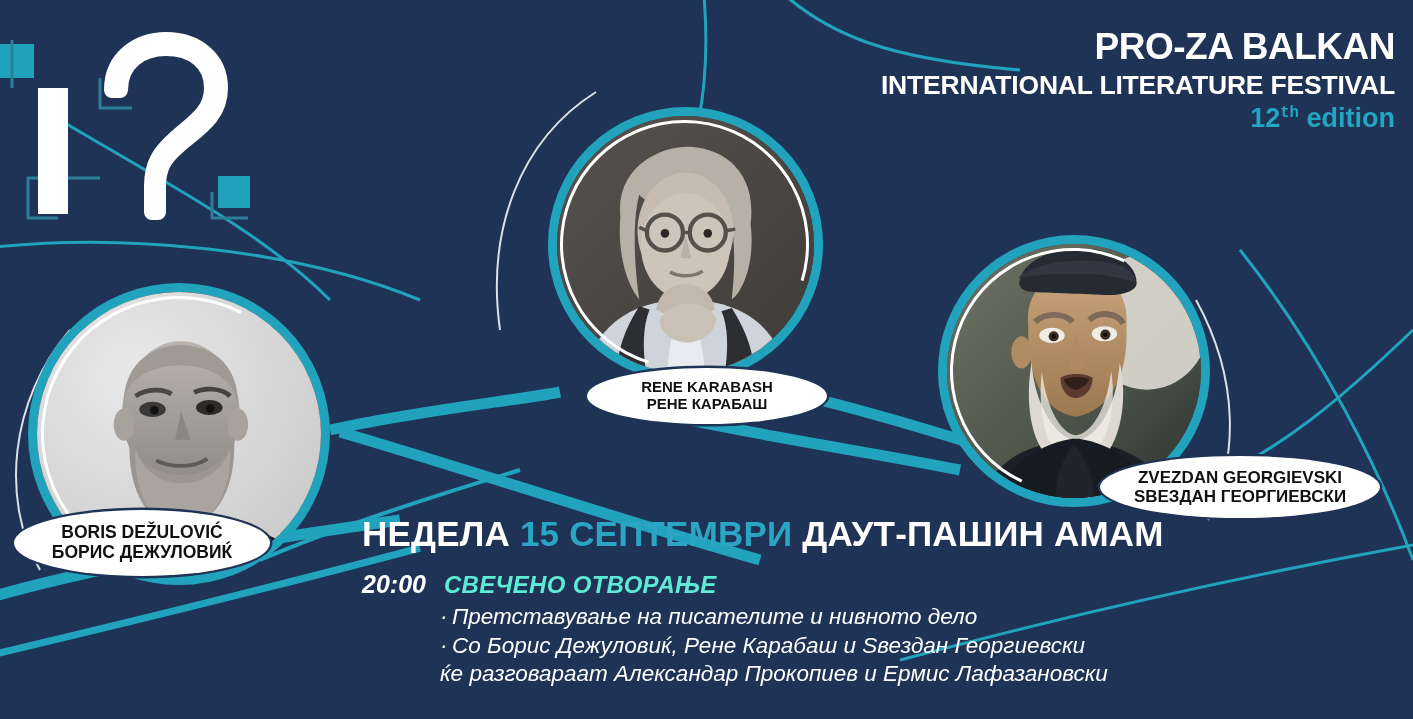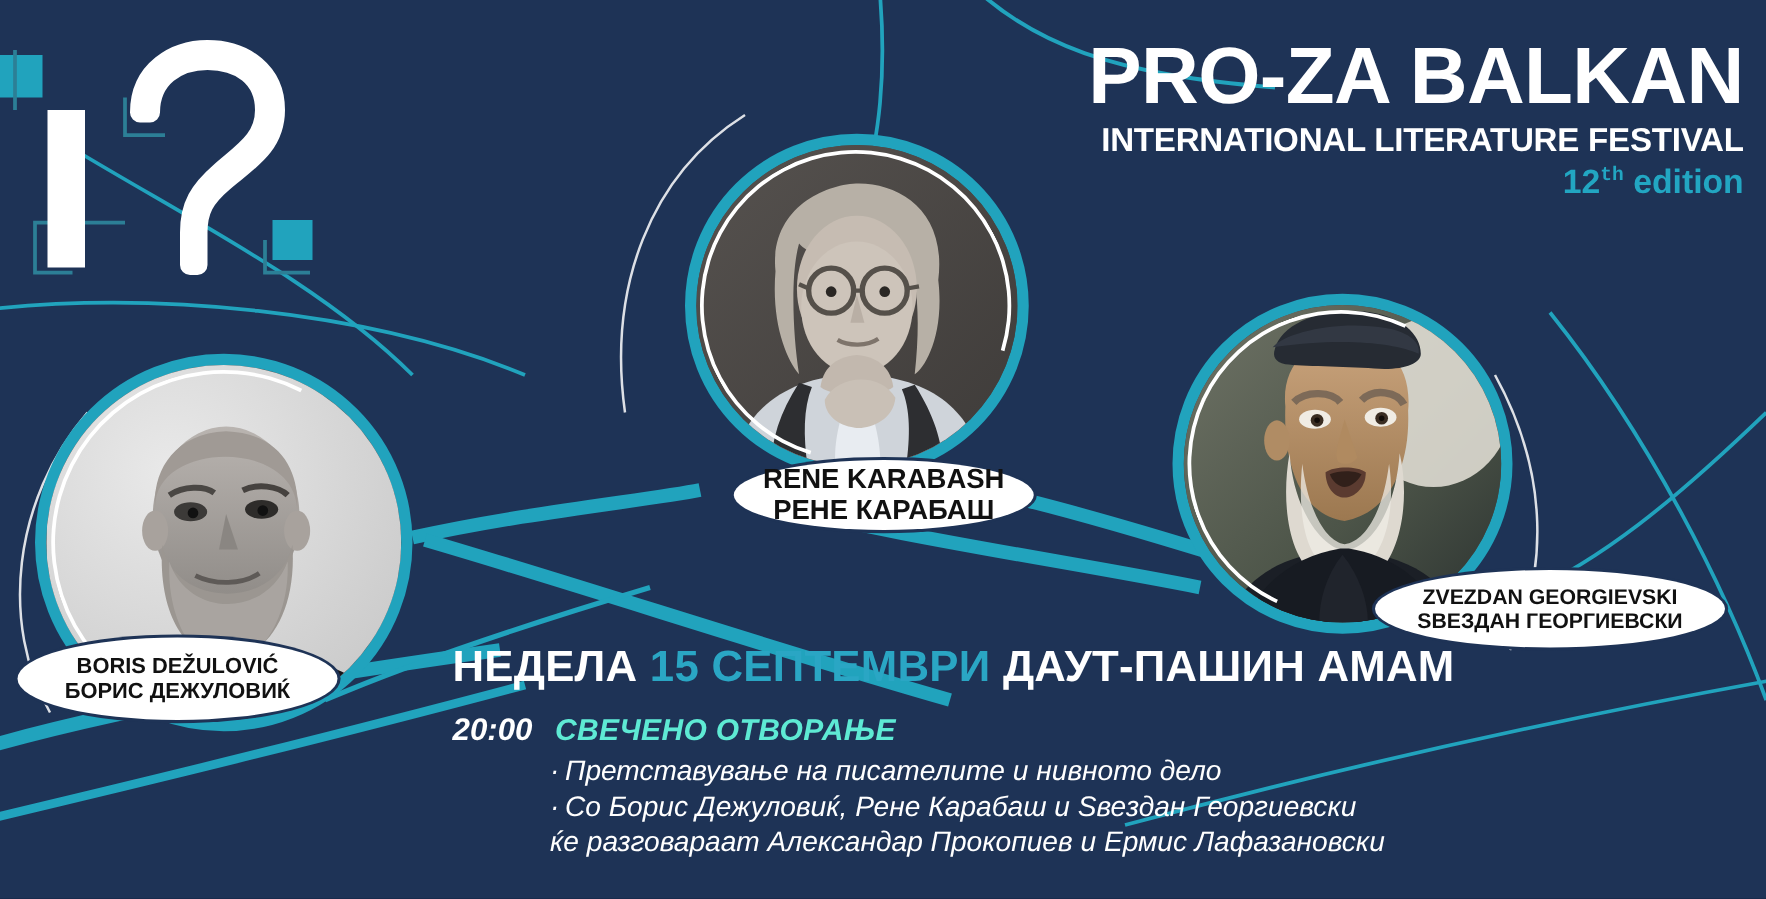--- a/index.html
+++ b/index.html
@@ -35,21 +35,21 @@
 
   
   #title-block {
     position: absolute;
     right: 18px;
     top: 28px;
     text-align: right;
     line-height: 1;
   }
   #fest-title {
-    font-size: 64px;
+    font-size: 37px;
     font-weight: bold;
     color: #ffffff;
     letter-spacing: -0.5px;
     white-space: nowrap;
   }
   #fest-sub {
     font-size: 26.5px;
     font-weight: bold;
     color: #ffffff;
     letter-spacing: -0.2px;
@@ -118,21 +118,21 @@
     color: #111111;
     font-weight: bold;
     line-height: 1.12;
     text-align: center;
     white-space: nowrap;
     box-shadow: 0 0 0 2.5px #1e3356;
   }
   .name-pill .l1, .name-pill .l2 { display: block; }
 
   #pill-boris   { left: 14px;  top: 510px; width: 256px; height: 66px; font-size: 17.5px; }
-  #pill-rene    { left: 587px; top: 368px; width: 240px; height: 56px; font-size: 22px; }
+  #pill-rene    { left: 587px; top: 368px; width: 240px; height: 56px; font-size: 15px; }
   #pill-zvezdan { left: 1100px;top: 456px; width: 280px; height: 62px; font-size: 17px; }
 
   
   #event-line {
     position: absolute;
     left: 362px;
     top: 514px;
     font-size: 35px;
     font-weight: bold;
     color: #ffffff;

